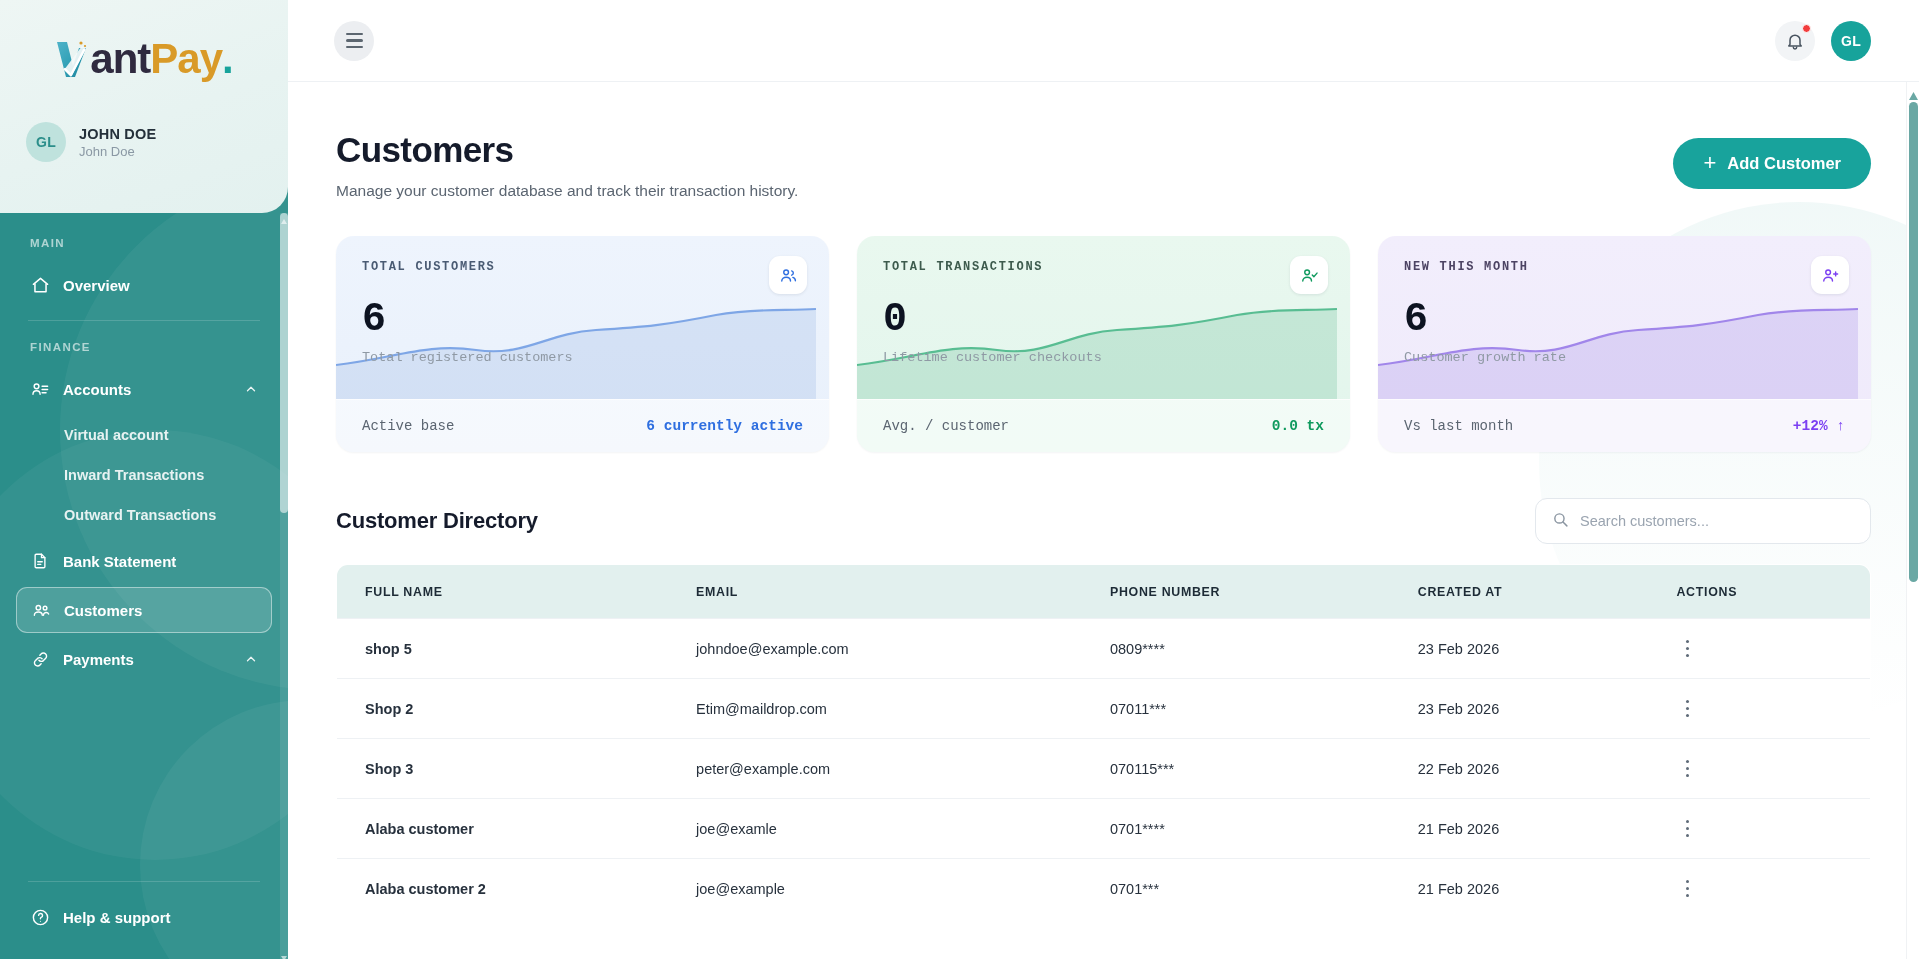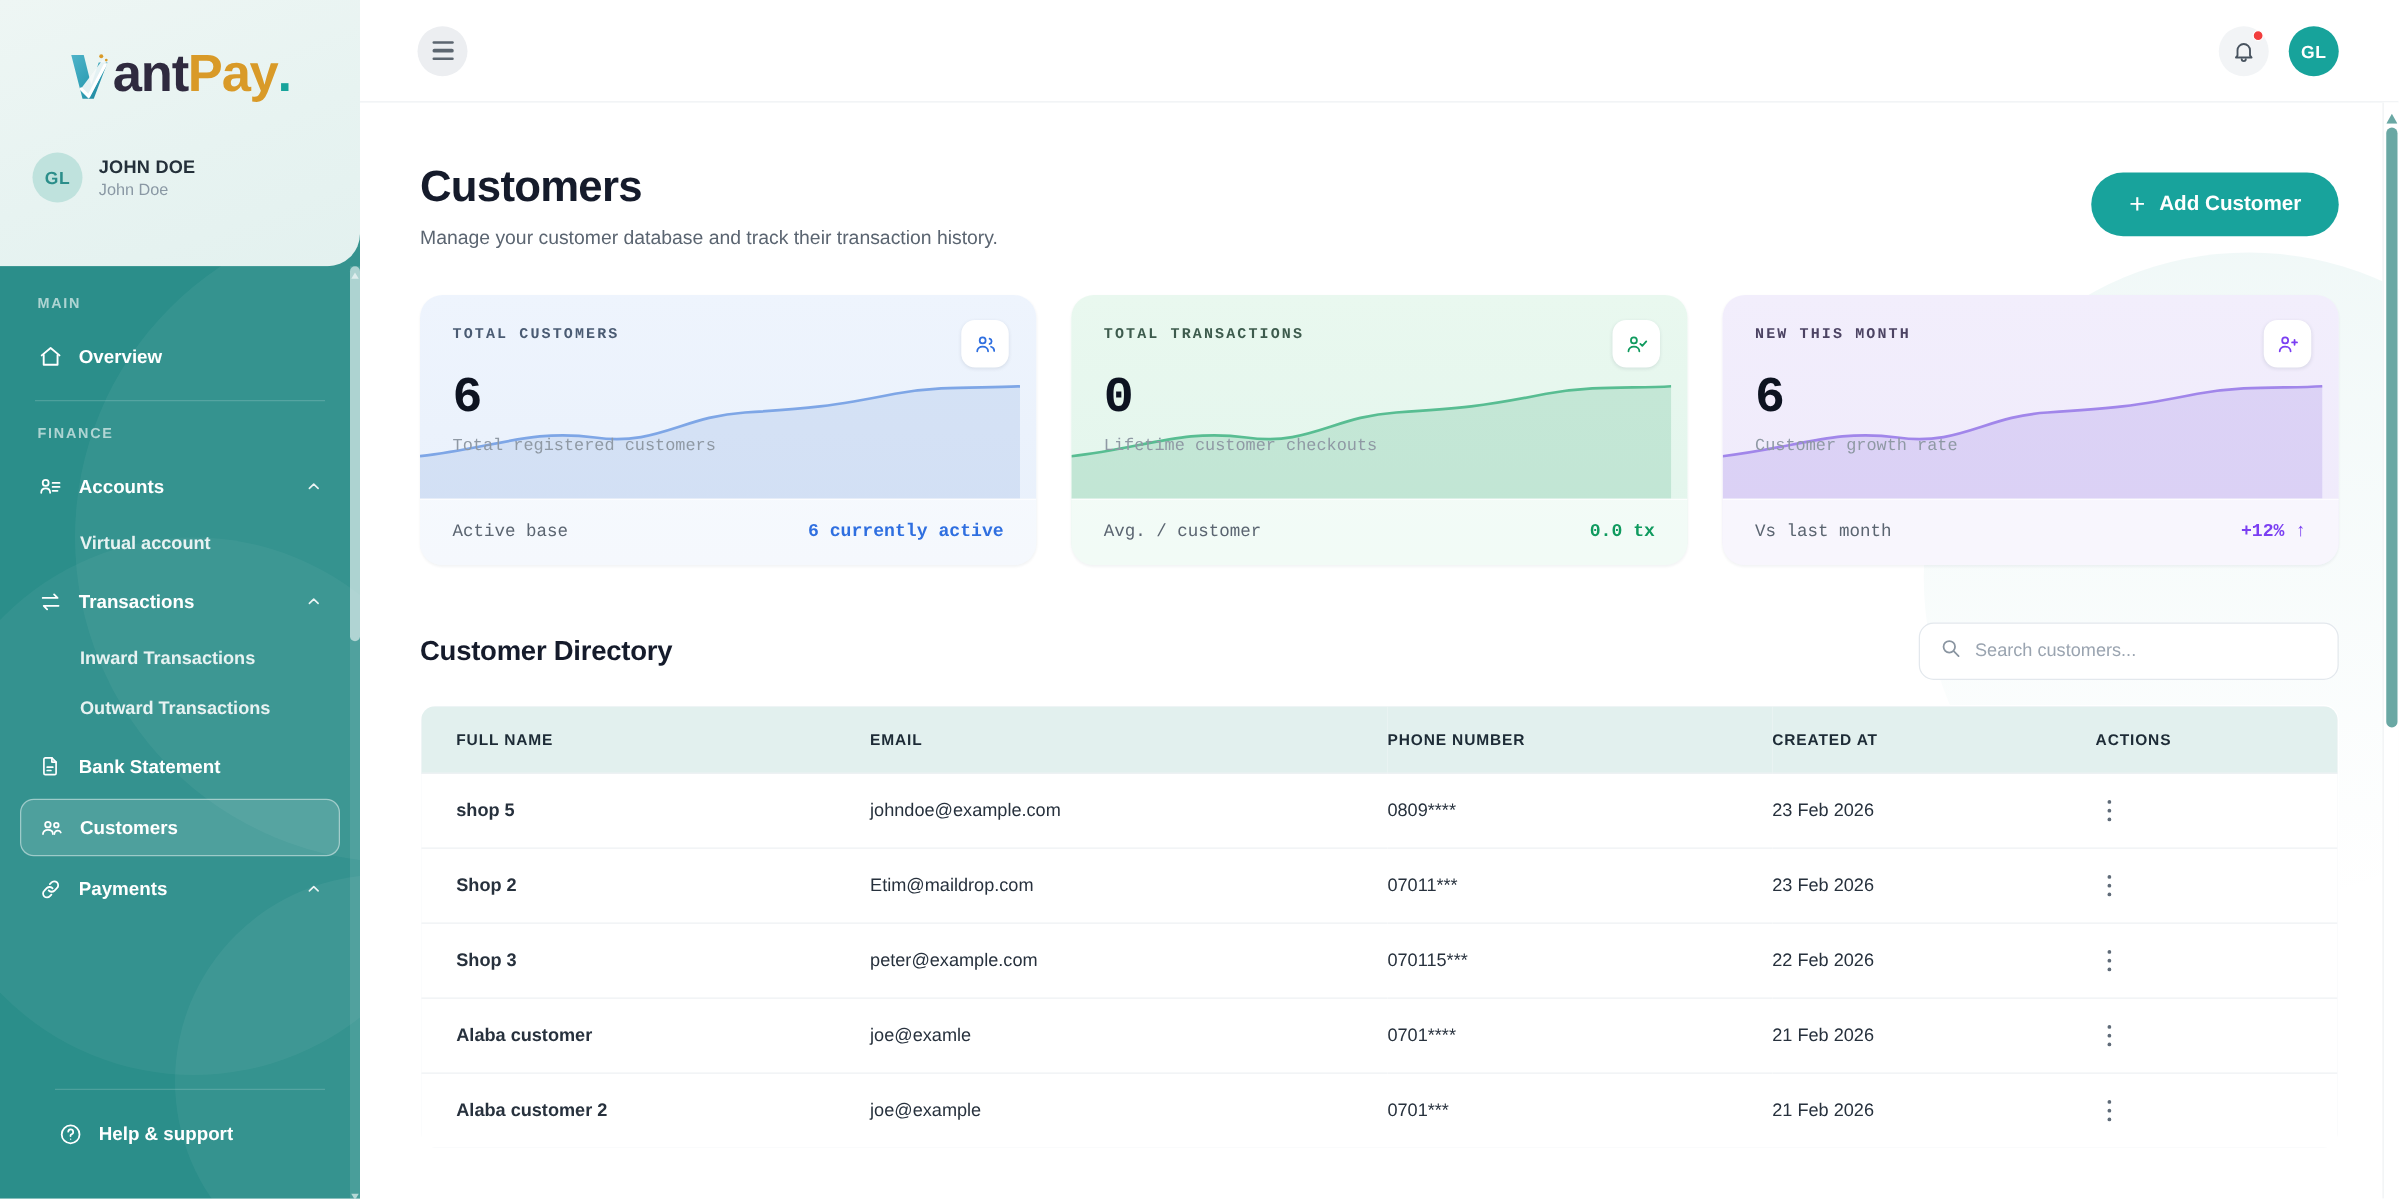--- a/index.html
+++ b/index.html
@@ -29,21 +29,21 @@
     background: #eaf4f2;
     border-bottom-left-radius: 0;
     border-bottom-right-radius: 26px;
     padding: 0 0 18px 0;
     height: 213px;
     background-image: linear-gradient(160deg,#eef6f4 0%,#e7f3f1 55%,#e3f1ef 100%);
   }
   .logo-wrap { display: flex; align-items: center; justify-content: center; height: 118px; }
   .logo {
     font-size: 42px; font-weight: 700; letter-spacing: -1px;
-    display: flex; align-items: center;
+    display: flex; align-items: flex-start;
   }
   .logo .v-mark { position: relative; display: inline-block; width: 34px; height: 44px; margin-right: 1px; }
   .logo .v-mark svg { position: absolute; left: 0; top: 4px; }
   .logo .t-ant { color: #2f2a3f; }
   .logo .t-pay { color: #d99a28; }
   .logo .t-dot { color: #17a39b; }
 
   .profile { display: flex; align-items: center; gap: 13px; padding: 0 26px; margin-top: 4px; }
   .profile-avatar {
     width: 40px; height: 40px; border-radius: 50%;
@@ -71,21 +71,21 @@
     background: rgba(255,255,255,0.13);
     border: 1px solid rgba(255,255,255,0.45);
     box-shadow: inset 3px 0 0 rgba(255,255,255,0.0);
     font-weight: 700;
   }
   .nav-sub {
     display: block; color: rgba(255,255,255,0.88); font-size: 14.5px; font-weight: 600;
     padding: 12px 0 12px 48px; margin: 0 16px; cursor: pointer;
   }
   .nav-divider { height: 1px; background: rgba(255,255,255,0.16); margin: 12px 28px; }
-  .nav-bottom { position: absolute; bottom: 0; left: 16px; right: 0; z-index: 4; padding-bottom: 26px; }
+  .nav-bottom { position: absolute; bottom: 0; left: 0; right: 0; z-index: 4; padding-bottom: 16px; }
 
   .sb-track {
     position: absolute; right: 0; top: 213px; width: 8px; bottom: 0;
     background: rgba(255,255,255,0.10); z-index: 6;
   }
   .sb-thumb { position: absolute; left: 0; width: 8px; top: 0px; height: 300px;
     background: rgba(255,255,255,0.55); border-radius: 4px; }
   .sb-arrow { position: absolute; right: 0; width: 8px; height: 10px; z-index: 7; }
   .sb-arrow.up { top: 213px; } .sb-arrow.down { bottom: 0; }
 
@@ -259,34 +259,20 @@
         </span>
         <span class="label">Accounts</span>
         <span class="chev">
           <svg width="14" height="14" viewBox="0 0 24 24" fill="none" stroke="#fff" stroke-width="2.2" stroke-linecap="round" stroke-linejoin="round">
               <path d="M6 15l6-6 6 6"></path>
             </svg>
         </span>
       </div>
       <a class="nav-sub">Virtual account</a>
 
-      <div class="nav-item">
-        <span class="nav-ic">
-          <svg width="19" height="19" viewBox="0 0 24 24" fill="none" stroke="#fff" stroke-width="1.8" stroke-linecap="round" stroke-linejoin="round">
-            <path d="M4 8h15l-3.5-3.5"></path>
-              <path d="M20 16H5l3.5 3.5"></path>
-          </svg>
-        </span>
-        <span class="label">Transactions</span>
-        <span class="chev">
-          <svg width="14" height="14" viewBox="0 0 24 24" fill="none" stroke="#fff" stroke-width="2.2" stroke-linecap="round" stroke-linejoin="round">
-              <path d="M6 15l6-6 6 6"></path>
-            </svg>
-        </span>
-      </div>
       <a class="nav-sub">Inward Transactions</a>
       <a class="nav-sub">Outward Transactions</a>
 
       <div class="nav-item">
         <span class="nav-ic">
           <svg width="18" height="18" viewBox="0 0 24 24" fill="none" stroke="#fff" stroke-width="1.8" stroke-linecap="round" stroke-linejoin="round">
             <path d="M14 3H7a1.5 1.5 0 0 0-1.5 1.5v15A1.5 1.5 0 0 0 7 21h10a1.5 1.5 0 0 0 1.5-1.5V7.5z"></path>
             <path d="M14 3v4.5h4.5"></path>
               <path d="M9 13h6M9 16.5h4"></path>
           </svg>

